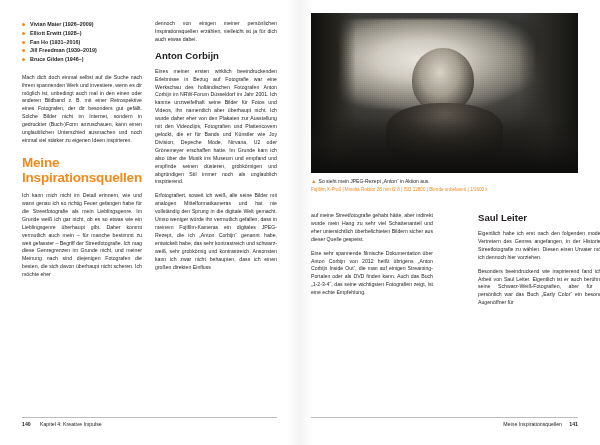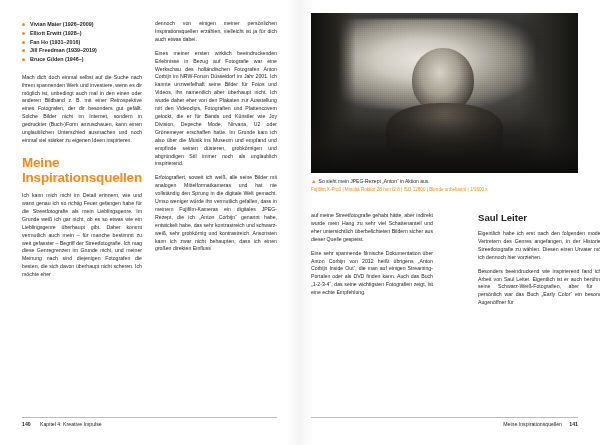--- a/index.html
+++ b/index.html
@@ -231,20 +231,21 @@
       <p>Mach dich doch einmal selbst auf die Suche nach ihrem spannenden Werk und investiere, wenn es dir möglich ist, unbedingt auch mal in den einen oder anderen Bildband z. B. mit einer Retrospektive eines Fotografen, der dir besonders gut gefällt. Solche Bilder nicht im Internet, sondern in gedruckter (Buch-)Form anzuschauen, kann einen unglaublichen Unterschied ausmachen und noch einmal viel stärker zu eigenen Ideen inspirieren.</p>
 
       <h1 class="chapter-head">Meine Inspirationsquellen</h1>
 
       <p>Ich kann mich nicht im Detail erinnern, wie und wann genau ich so richtig Feuer gefangen habe für die Streetfotografie als mein Lieblingsgenre. Im Grunde weiß ich gar nicht, ob es so etwas wie ein Lieblingsgenre überhaupt gibt. Daher kommt vermutlich auch mein – für manche bestimmt zu weit gefasster – Begriff der Streetfotografie. Ich mag diese Genregrenzen im Grunde nicht, und meiner Meinung nach sind diejenigen Fotografen die besten, die sich davon überhaupt nicht scheren. Ich möchte eher</p>
     </div>
 
     <div class="col col-l2">
       <p>dennoch von einigen meiner persönlichen Inspirationsquellen erzählen, vielleicht ist ja für dich auch etwas dabei.</p>
 
+      <h2 class="sub-head">Anton Corbijn</h2>
 
       <p>Eines meiner ersten wirklich beeindruckenden Erlebnisse in Bezug auf Fotografie war eine Werkschau des holländischen Fotografen Anton Corbijn im NRW-Forum Düsseldorf im Jahr 2001. Ich kannte unzweifelhaft seine Bilder für Fotos und Videos, ihn namentlich aber überhaupt nicht. Ich wurde daher eher von den Plakaten zur Ausstellung mit den Videoclips, Fotografien und Plattencovern gelockt, die er für Bands und Künstler wie Joy Division, Depeche Mode, Nirvana, U2 oder Grönemeyer erschaffen hatte. Im Grunde kam ich also über die Musik ins Museum und empfand und empfinde seinen düsteren, grobkörnigen und abgründigen Stil immer noch als unglaublich inspirierend.</p>
       <p>Erfotografiert, soweit ich weiß, alle seine Bilder mit analogen Mittelformatkameras und hat nie vollständig den Sprung in die digitale Welt gemacht. Umso weniger würde ihn vermutlich gefallen, dass in meinem Fujifilm-Kameras ein digitales JPEG-Rezept, die ich „Anton Corbijn“ genannt habe, entwickelt habe, das sehr kontrastreich und schwarz-weiß, sehr grobkörnig und kontrastreich. Ansonsten kann ich zwar nicht behaupten, dass ich einen großen direkten Einfluss</p>
     </div>
 
     <div class="footer-rule rule-left"></div>
     <div class="folio folio-num-l">140</div>
     <div class="folio folio-txt-l">Kapitel 4: Kreative Impulse</div>
   </div>
 

